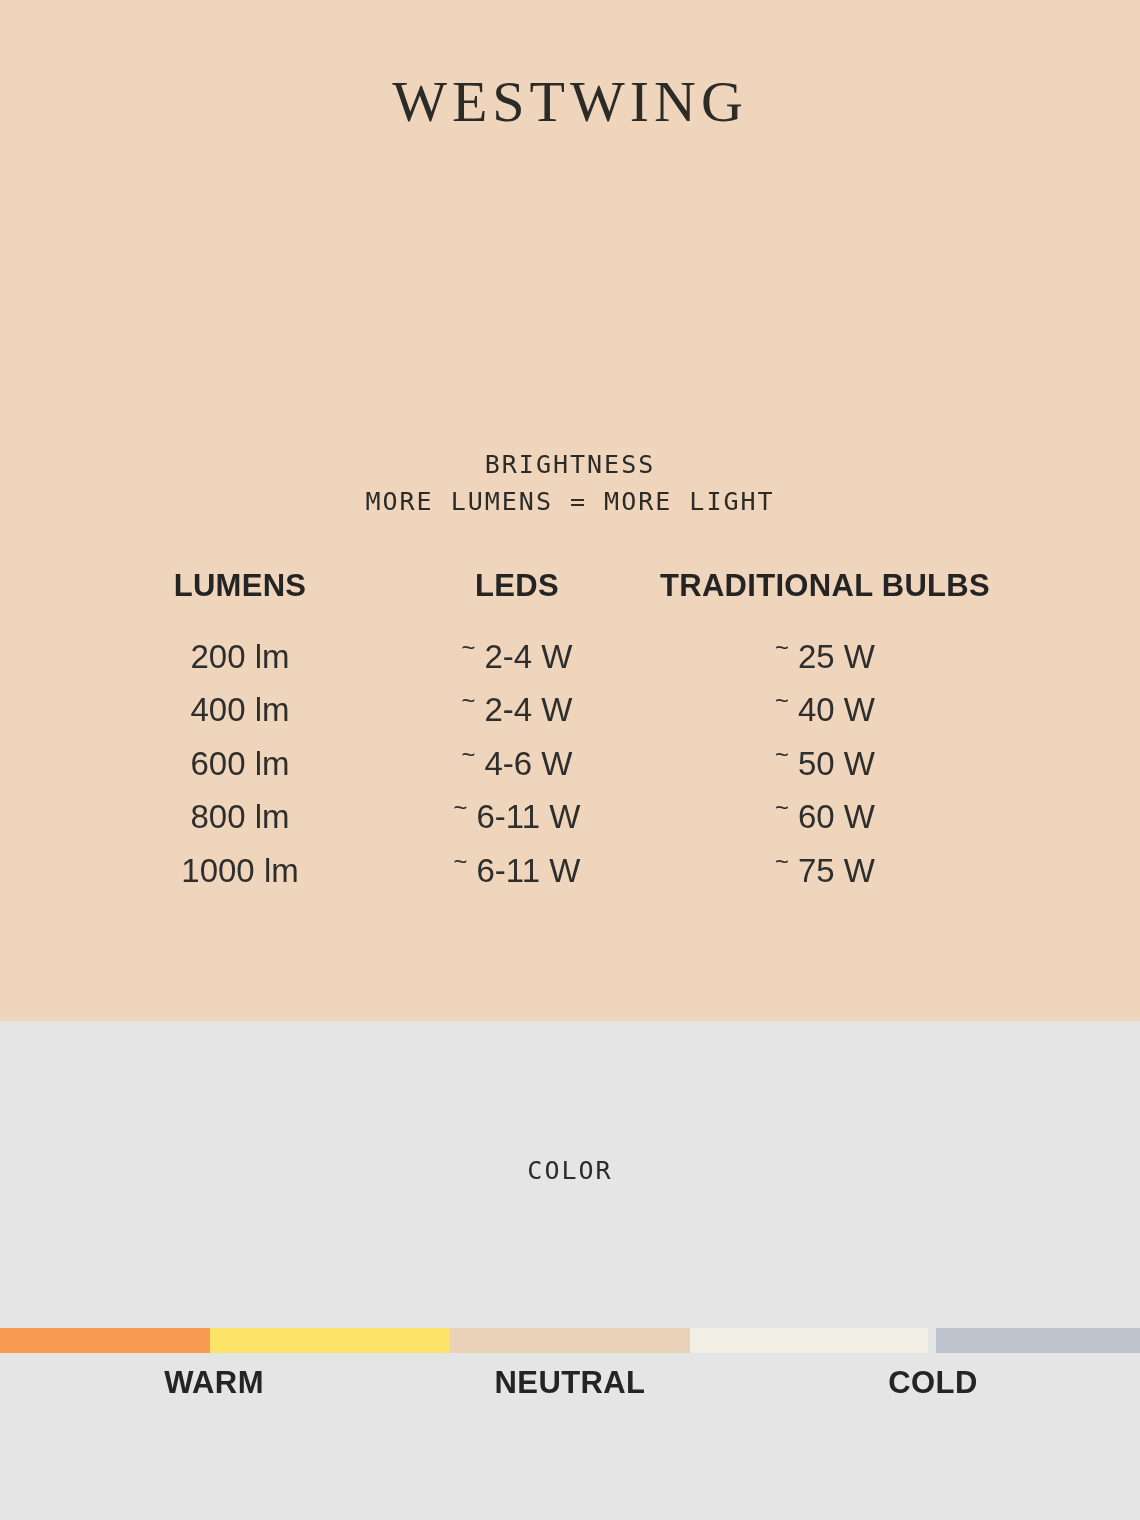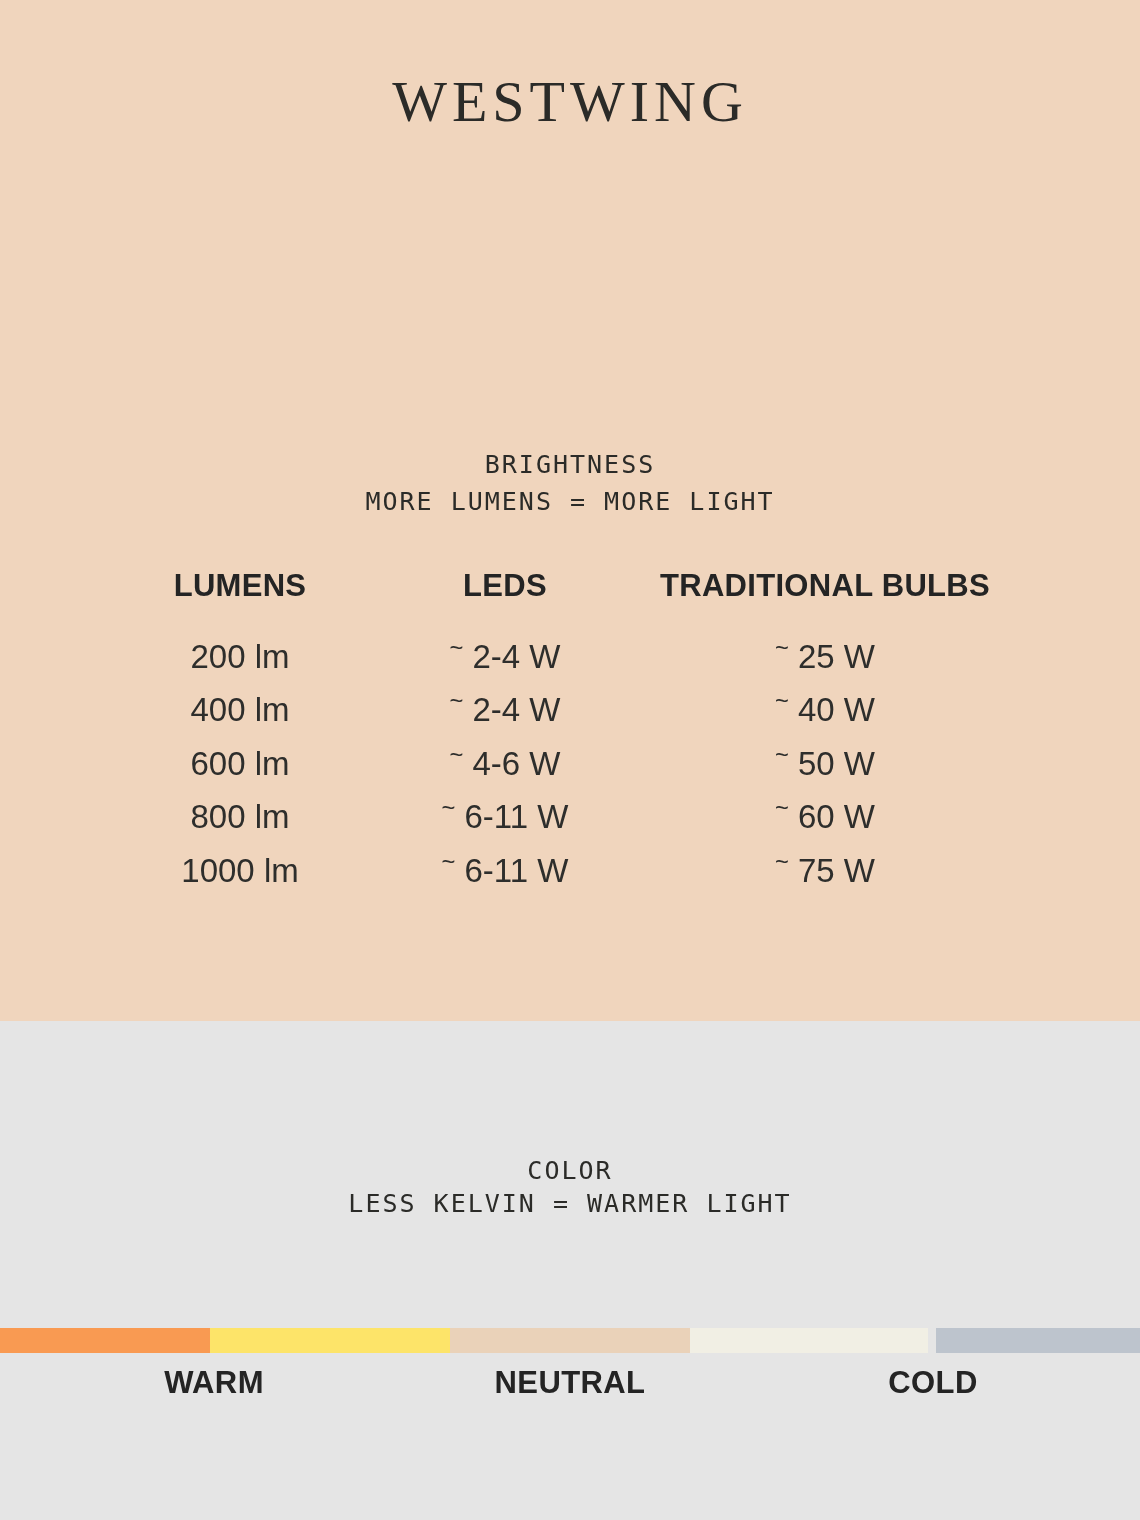--- a/index.html
+++ b/index.html
@@ -36,21 +36,21 @@
     color: #2b2b28;
   }
   .brightness-heading { top: 450px; }
   .brightness-sub     { top: 487px; }
   .color-heading      { top: 135px; }  
   .color-sub          { top: 168px; }
   .bottom-section .mono-heading, .bottom-section .mono-sub { position: absolute; }
 
   .table-col { position: absolute; top: 568px; text-align: center; }
   .col-lumens      { left: 140px; width: 200px; }
-  .col-leds        { left: 390px; width: 230px; }
+  .col-leds        { left: 402px; width: 230px; }
   .col-traditional { left: 650px; width: 350px; }
   .col-header {
     font-size: 31px; font-weight: 700; letter-spacing: 0.3px;
     color: #242424; margin-bottom: 26px; white-space: nowrap;
   }
   .cell {
     height: 53.5px; font-size: 33px; font-weight: 400;
     display: flex; align-items: center; justify-content: center;
     gap: 9px; color: #2e2e2c; white-space: nowrap;
   }
@@ -148,21 +148,20 @@
       </div>
     <div class="cell">
         <span class="tilde">~</span>
         <span>75 W</span>
       </div>
   </div>
 </div>
 
 <div class="section bottom-section" style="background-color: #e5e5e5;">
   <div class="mono-heading color-heading">COLOR</div>
-  <div class="mono-sub color-sub">LESS KELVIN = WARMER LIGHT</div>
 
 
   <div class="scale-bar">
     <div class="seg seg-orange" style="background-color: rgb(249, 154, 82);"></div>
     <div class="seg seg-yellow" style="background-color: rgb(253, 228, 105);"></div>
     <div class="seg seg-tan" style="background-color: rgb(234, 210, 185);"></div>
     <div class="seg seg-cream" style="background-color: rgb(241, 239, 228);"></div>
     <div class="seg seg-cold" style="background-color: rgb(189, 196, 205);"></div>
   </div>
 

